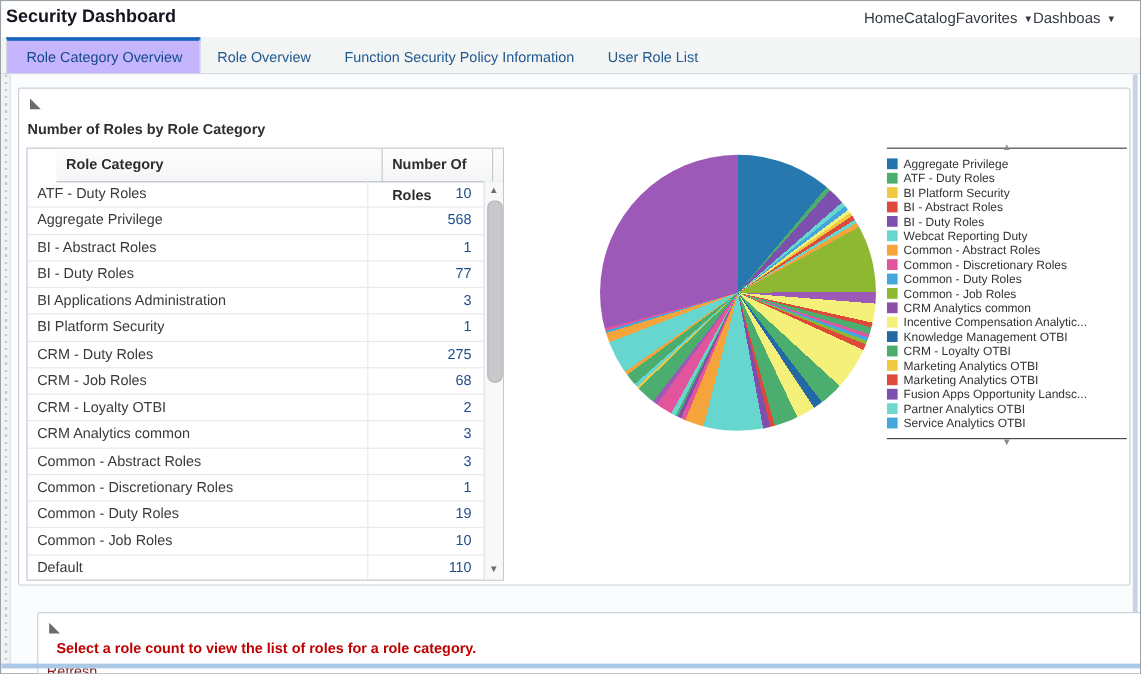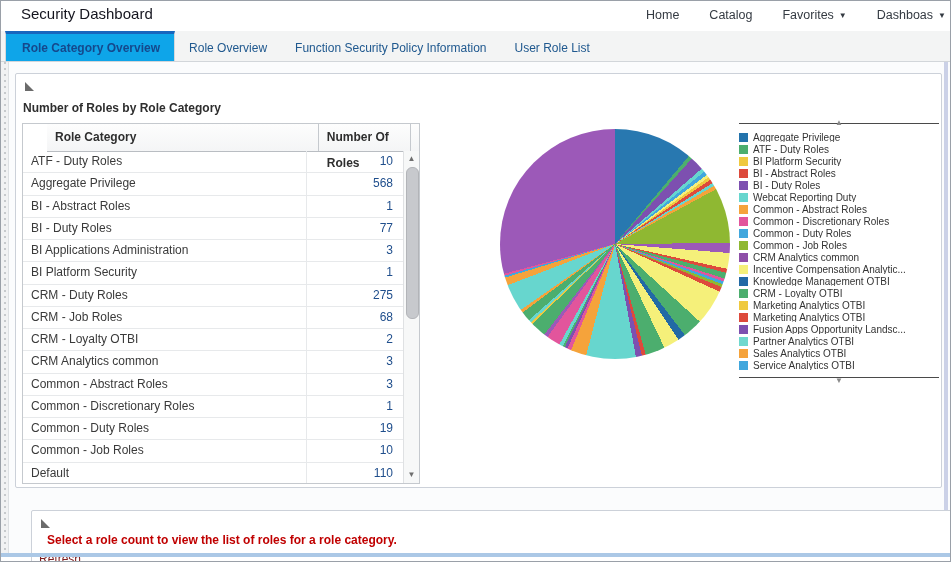--- a/index.html
+++ b/index.html
@@ -1,28 +1,28 @@
 <!DOCTYPE html>
 <html><head>
 <meta charset="utf-8">
 <style>
   html,body{margin:0;padding:0;background:#e9e9e9;font-family:"Liberation Sans",sans-serif;}
   #screen{position:relative;width:949px;height:560px;background:#fff;border:1px solid #9aa0a8;overflow:hidden;}
 
   
   .topbar{position:absolute;left:0;top:0;width:100%;height:30px;background:#fff;}
-  .page-title{position:absolute;left:20px;top:4px;margin:0;font-size:15px;font-weight:normal;color:#14141e;}
-  .topnav{position:absolute;right:4px;top:7px;display:flex;gap:30px;}
+  .page-title{position:absolute;left:4px;top:4px;margin:0;font-size:15px;font-weight:bold;color:#14141e;}
+  .topnav{position:absolute;right:20px;top:7px;display:flex;}
   .nav-item{font-size:12.5px;color:#343a42;cursor:pointer;white-space:nowrap;}
   .nav-item .caret{font-size:8px;color:#343a42;margin-left:5px;position:relative;top:-1px;}
 
   
   .tabbar{position:absolute;left:0;top:30px;width:100%;height:31px;background:#f3f4f4;border-bottom:1px solid #d2d6da;display:flex;padding-left:4px;box-sizing:border-box;}
   .tab{font-size:12px;color:#20598f;line-height:28px;padding:0 14px;cursor:pointer;border-top:3px solid transparent;white-space:nowrap;}
-  .tab.active{background:#0ea5e9;color:#15488c;font-weight:bold;border-top:3px solid #1766be;border-left:1px solid #d5d8db;border-right:1px solid #d5d8db;padding-left:16px;}
+  .tab.active{background:#c4b5fd;color:#15488c;font-weight:normal;border-top:3px solid #1766be;border-left:1px solid #d5d8db;border-right:1px solid #d5d8db;padding-left:16px;}
 
   
   .content{position:absolute;left:0;top:61px;width:100%;height:495px;background:#fbfcfd;}
   .left-splitter{position:absolute;left:0;top:0;bottom:0;width:7px;background:#f1f2f3;border-right:1px solid #dcdfe2;
     background-image:repeating-linear-gradient(to bottom,#c6c9cc 0 2px,transparent 2px 6px);
     background-size:2px 100%;background-position:3px 0;background-repeat:no-repeat;}
   .right-splitter{position:absolute;right:2px;top:0;bottom:8px;width:4px;background:#cbd1e7;}
   .bottom-strip{position:absolute;left:0;bottom:0;width:100%;height:4px;background:#abc8e6;}
 
   .panel{position:absolute;left:14px;width:927px;background:#fff;border:1px solid #ccd1d9;border-radius:2px;box-sizing:border-box;}
@@ -193,21 +193,20 @@
             <div class="legend-item"><span class="legend-swatch" style="background: rgb(65, 167, 221);"></span><span class="legend-label">Common - Duty Roles</span></div>
             <div class="legend-item"><span class="legend-swatch" style="background: rgb(143, 184, 50);"></span><span class="legend-label">Common - Job Roles</span></div>
             <div class="legend-item"><span class="legend-swatch" style="background: rgb(142, 79, 168);"></span><span class="legend-label">CRM Analytics common</span></div>
             <div class="legend-item"><span class="legend-swatch" style="background: rgb(245, 240, 122);"></span><span class="legend-label">Incentive Compensation Analytic...</span></div>
             <div class="legend-item"><span class="legend-swatch" style="background: rgb(34, 105, 165);"></span><span class="legend-label">Knowledge Management OTBI</span></div>
             <div class="legend-item"><span class="legend-swatch" style="background: rgb(76, 174, 110);"></span><span class="legend-label">CRM - Loyalty OTBI</span></div>
             <div class="legend-item"><span class="legend-swatch" style="background: rgb(239, 201, 63);"></span><span class="legend-label">Marketing Analytics OTBI</span></div>
             <div class="legend-item"><span class="legend-swatch" style="background: rgb(221, 74, 60);"></span><span class="legend-label">Marketing Analytics OTBI</span></div>
             <div class="legend-item"><span class="legend-swatch" style="background: rgb(125, 80, 176);"></span><span class="legend-label">Fusion Apps Opportunity Landsc...</span></div>
             <div class="legend-item"><span class="legend-swatch" style="background: rgb(111, 216, 206);"></span><span class="legend-label">Partner Analytics OTBI</span></div>
-            <div class="legend-item"><span class="legend-swatch" style="background: rgb(245, 163, 59);"></span><span class="legend-label">Sales Analytics OTBI</span></div>
             <div class="legend-item"><span class="legend-swatch" style="background: rgb(65, 167, 221);"></span><span class="legend-label">Service Analytics OTBI</span></div>
           </div>
         <div class="legend-scroll bottom">
             <span class="tri">▼</span>
           </div>
       </div>
     </section>
 
     <section class="panel panel-footer">
       <span class="collapse-tri"></span>

